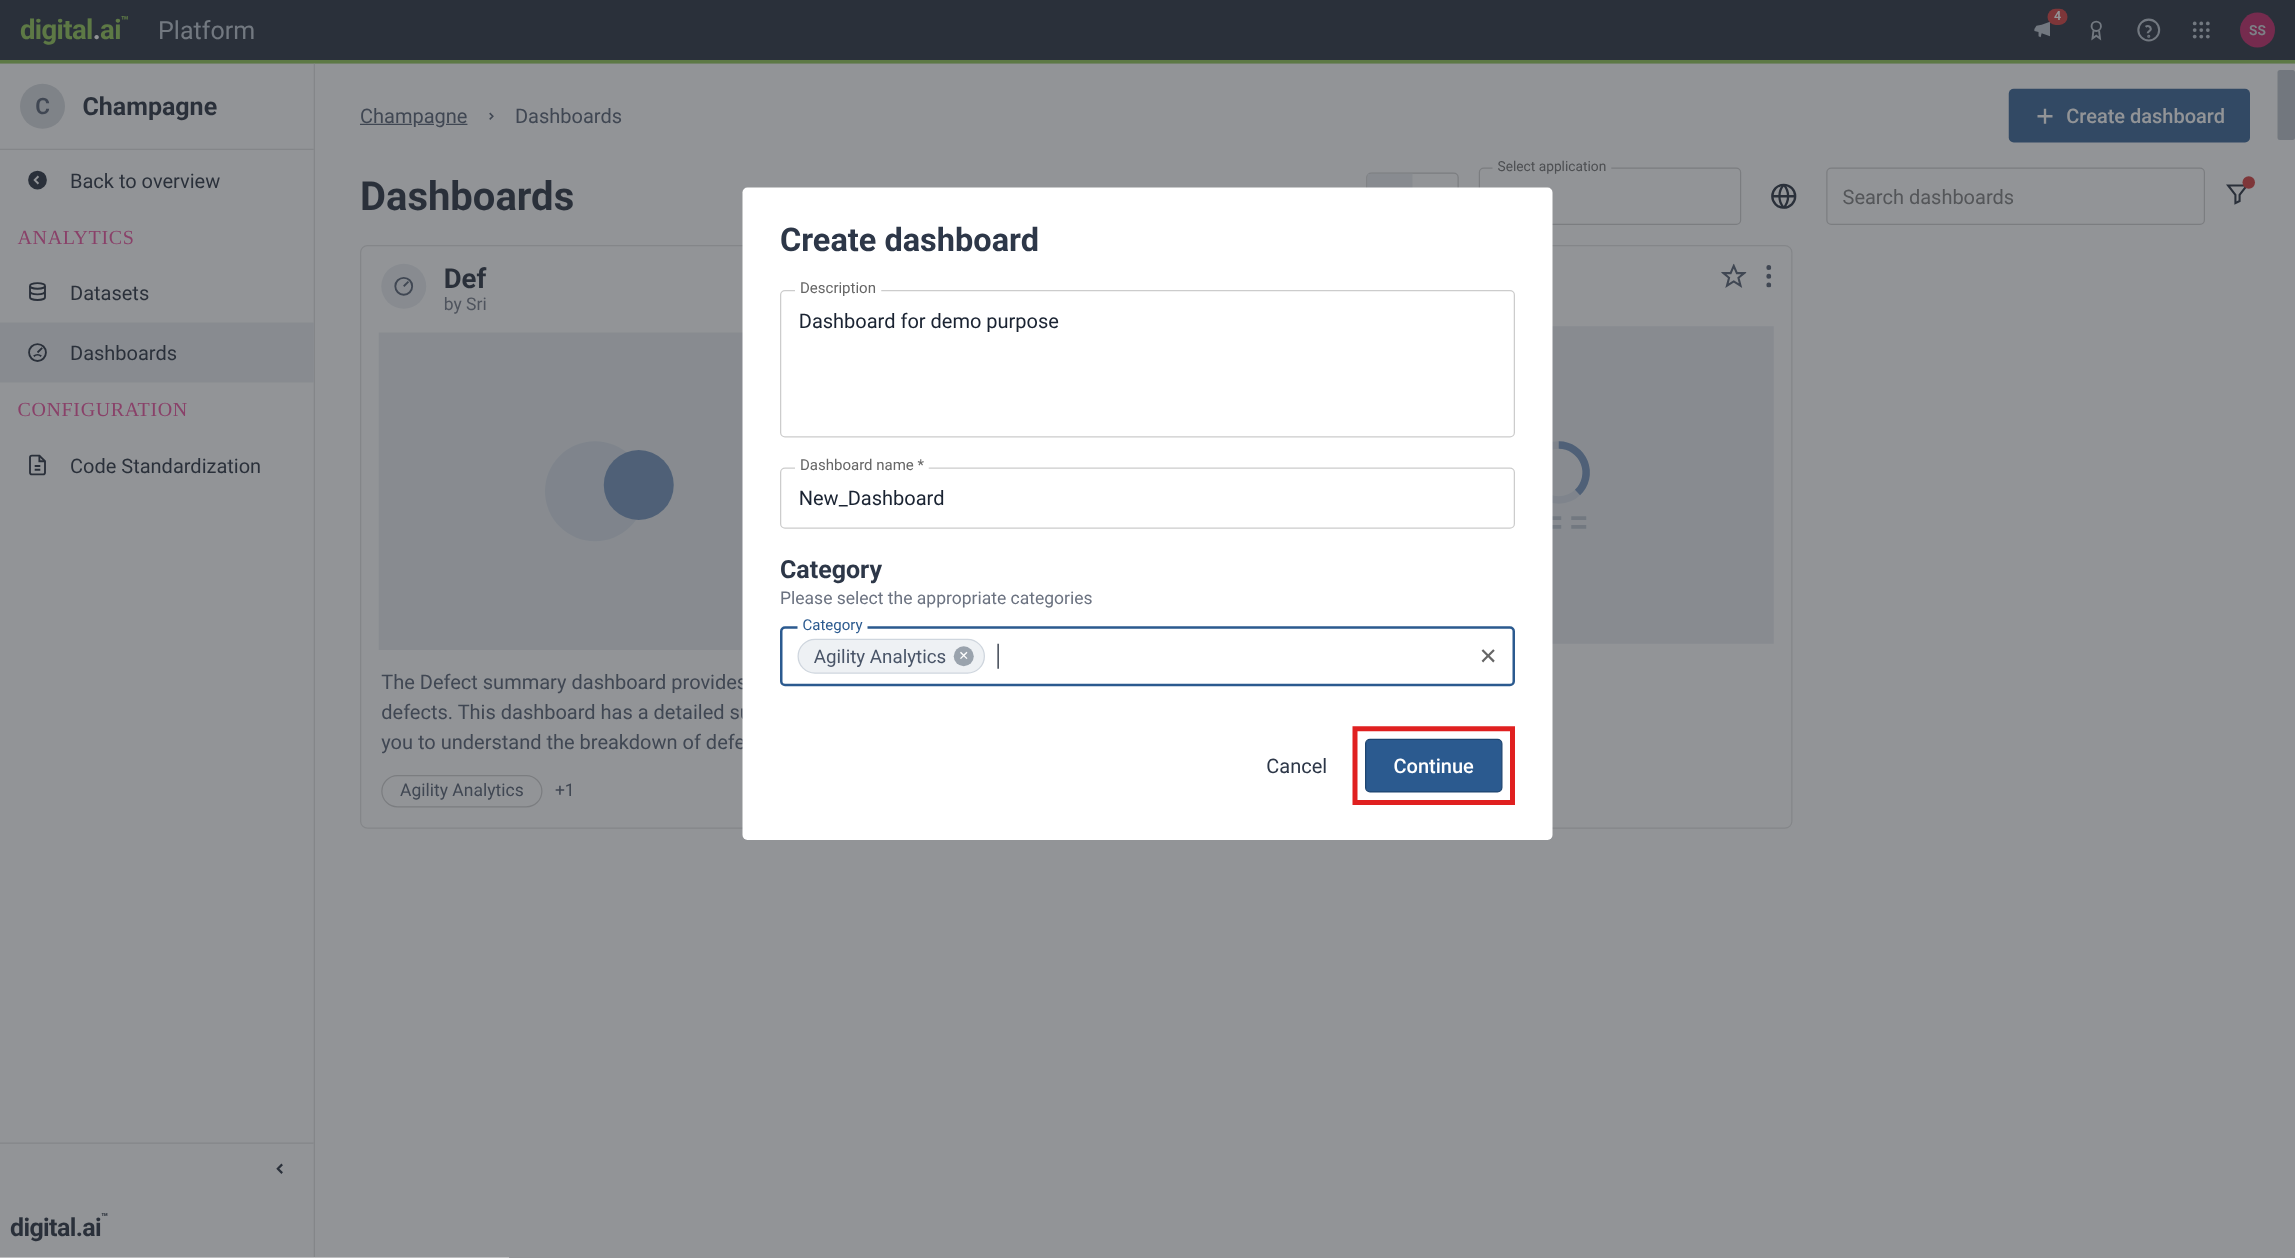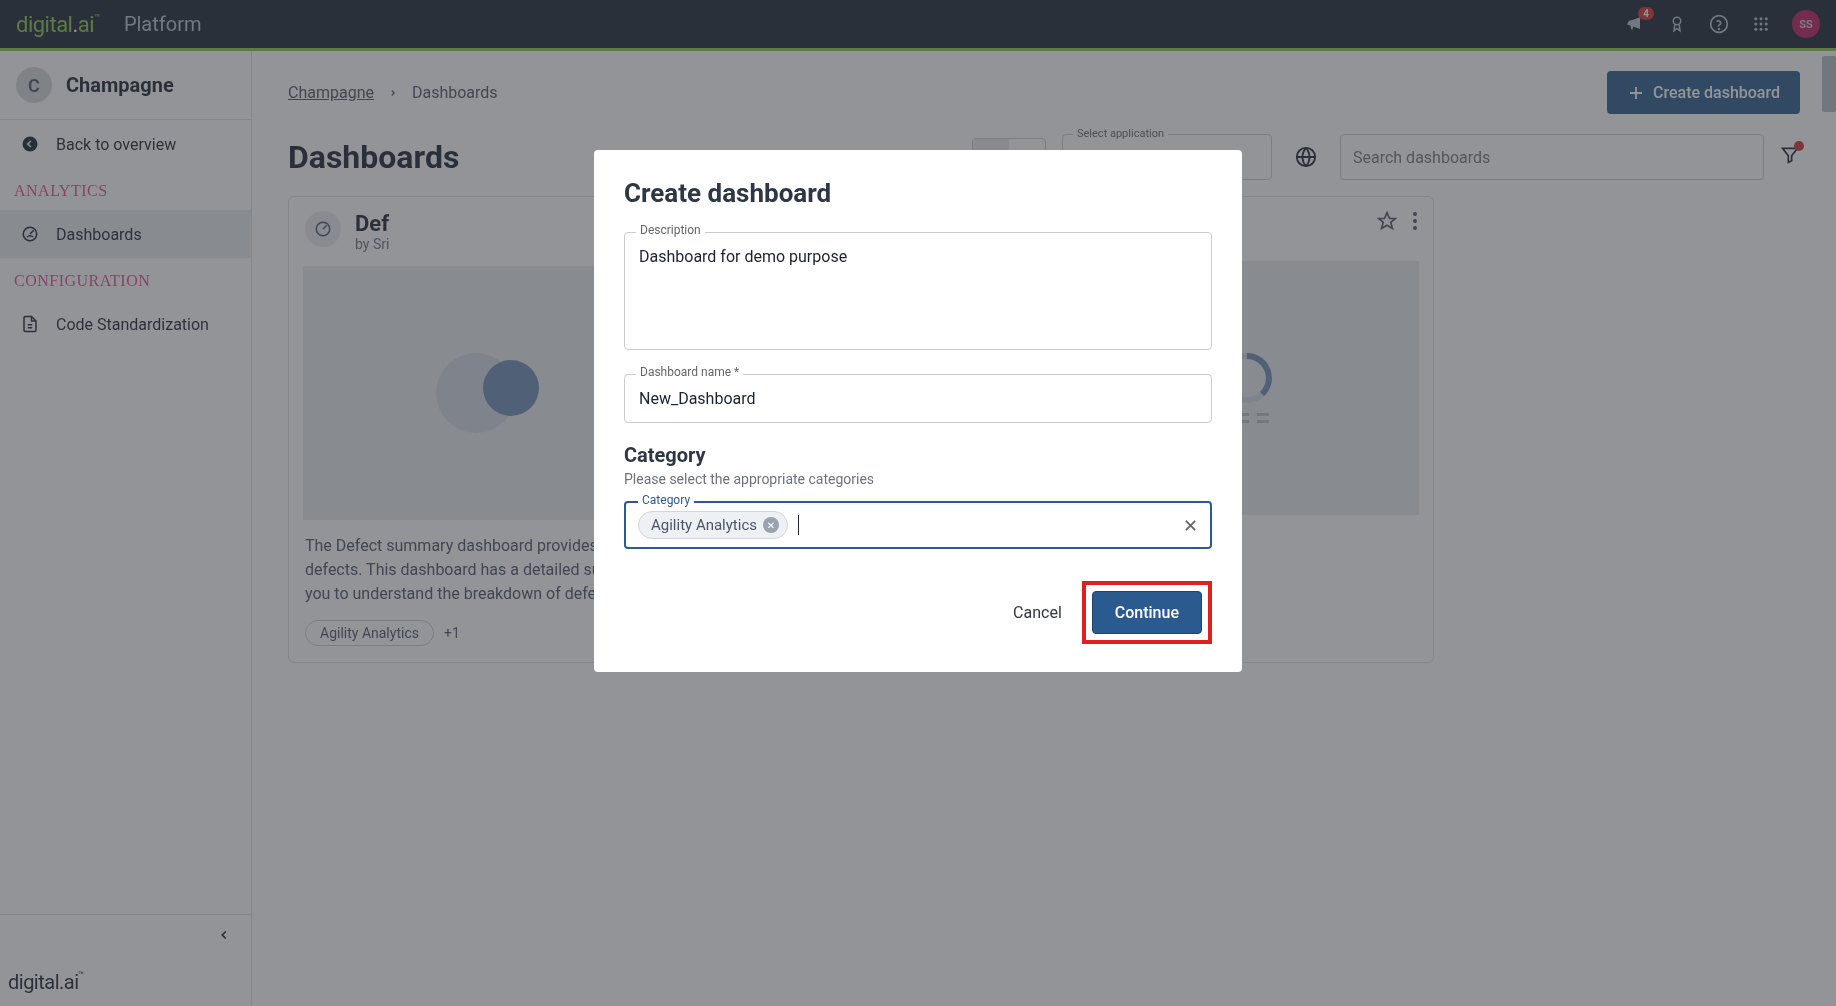--- a/index.html
+++ b/index.html
@@ -1,20 +1,20 @@
 <!DOCTYPE html>
 <html><head>
 <meta charset="utf-8">
 <style>
 * { margin: 0; padding: 0; box-sizing: border-box; font-family: -apple-system, BlinkMacSystemFont, 'Segoe UI', Roboto, sans-serif; }
 body { background: #f5f5f5; overflow: hidden; width: 1836px; height: 1006px; position: relative; }
 
 .top-bar { height: 48px; background: #1a2332; display: flex; align-items: center; padding: 0 16px; justify-content: space-between; }
 .top-left { display: flex; align-items: center; gap: 24px; }
-.logo { color: #8bc34a; font-size: 22px; font-weight: 400; letter-spacing: -0.5px; }
+.logo { color: #8bc34a; font-size: 22px; font-weight: 700; letter-spacing: -0.5px; }
 .logo .dot { color: #fff; }
 .platform-label { color: #b8c2cc; font-size: 20px; }
 .top-right { display: flex; align-items: center; gap: 20px; }
 .top-icon { width: 22px; height: 22px; color: #b8c2cc; cursor: pointer; position: relative; display: flex; align-items: center; justify-content: center; }
 .badge { position: absolute; top: -6px; right: -8px; background: #d32f2f; color: #fff; font-size: 10px; padding: 1px 5px; border-radius: 8px; font-weight: 600; }
 .avatar-circle { width: 28px; height: 28px; border-radius: 50%; background: #be185d; color: #d0d6dc; display: flex; align-items: center; justify-content: center; font-size: 11px; font-weight: 600; }
 .green-line { height: 3px; background: #8bc34a; }
 
 .main-layout { display: flex; height: calc(1006px - 51px); }
 .sidebar { width: 252px; background: #fff; border-right: 1px solid #e0e0e0; display: flex; flex-direction: column; }
@@ -37,21 +37,21 @@
 .create-btn { background: #2b5a8f; color: #fff; border: none; padding: 12px 20px; border-radius: 4px; font-size: 16px; font-weight: 500; cursor: pointer; display: flex; align-items: center; gap: 8px; }
 
 .page-row { display: flex; align-items: center; justify-content: space-between; margin-bottom: 16px; }
 .page-title { font-size: 32px; font-weight: 700; color: #1a2332; }
 .page-controls { display: flex; align-items: center; gap: 16px; }
 .view-toggle { display: flex; border: 1px solid #ccc; border-radius: 4px; }
 .view-btn { width: 36px; height: 36px; display: flex; align-items: center; justify-content: center; cursor: pointer; }
 .view-btn.active { background: #e8ecf0; }
 .select-app { width: 210px; height: 46px; border: 1px solid #ccc; border-radius: 4px; position: relative; }
 .select-app-label { position: absolute; top: -8px; left: 10px; background: #fff; padding: 0 4px; font-size: 11px; color: #666; }
-.search-dash { width: 424px; height: 46px; border: 1px solid #ccc; border-radius: 4px; padding: 0 12px; font-size: 16px; }
+.search-dash { width: 303px; height: 46px; border: 1px solid #ccc; border-radius: 4px; padding: 0 12px; font-size: 16px; }
 .filter-btn { position: relative; cursor: pointer; }
 .filter-dot { position: absolute; top: -4px; right: -4px; width: 10px; height: 10px; background: #d32f2f; border-radius: 50%; }
 
 .tabs { border-bottom: 1px solid #ddd; margin-bottom: 20px; }
 .tab { display: inline-block; padding: 12px 8px; font-size: 16px; color: #2b5a8f; border-bottom: 3px solid #2b5a8f; font-weight: 500; }
 
 .cards { display: flex; gap: 36px; }
 .card { width: 555px; border: 1px solid #e0e0e0; border-radius: 6px; background: #fff; }
 .card-head { display: flex; align-items: flex-start; padding: 14px 16px; gap: 14px; }
 .card-icon { width: 36px; height: 36px; border-radius: 50%; background: #e8ecf0; display: flex; align-items: center; justify-content: center; }
@@ -142,20 +142,29 @@
     <div class="sidebar-item">
       <div class="sidebar-icon">
         <svg width="18" height="18" viewBox="0 0 24 24" fill="currentColor">
             <circle cx="12" cy="12" r="10"></circle>
             <path d="M13 8l-4 4 4 4" stroke="#fff" stroke-width="2" fill="none"></path>
           </svg>
       </div>
       <span>Back to overview</span>
     </div>
     <div class="sidebar-section-label">ANALYTICS</div>
+    <div class="sidebar-item">
+      <div class="sidebar-icon">
+        <svg width="18" height="18" viewBox="0 0 24 24" fill="none" stroke="currentColor" stroke-width="2">
+            <ellipse cx="12" cy="5" rx="8" ry="3"></ellipse>
+            <path d="M4 5v6c0 1.7 3.6 3 8 3s8-1.3 8-3V5M4 11v6c0 1.7 3.6 3 8 3s8-1.3 8-3v-6"></path>
+          </svg>
+      </div>
+      <span>Datasets</span>
+    </div>
     <div class="sidebar-item active">
       <div class="sidebar-icon">
         <svg width="18" height="18" viewBox="0 0 24 24" fill="none" stroke="currentColor" stroke-width="2">
             <circle cx="12" cy="12" r="9"></circle>
             <path d="M12 12l5-5M8 16a6 6 0 018 0"></path>
           </svg>
       </div>
       <span>Dashboards</span>
     </div>
     <div class="sidebar-section-label">CONFIGURATION</div>

